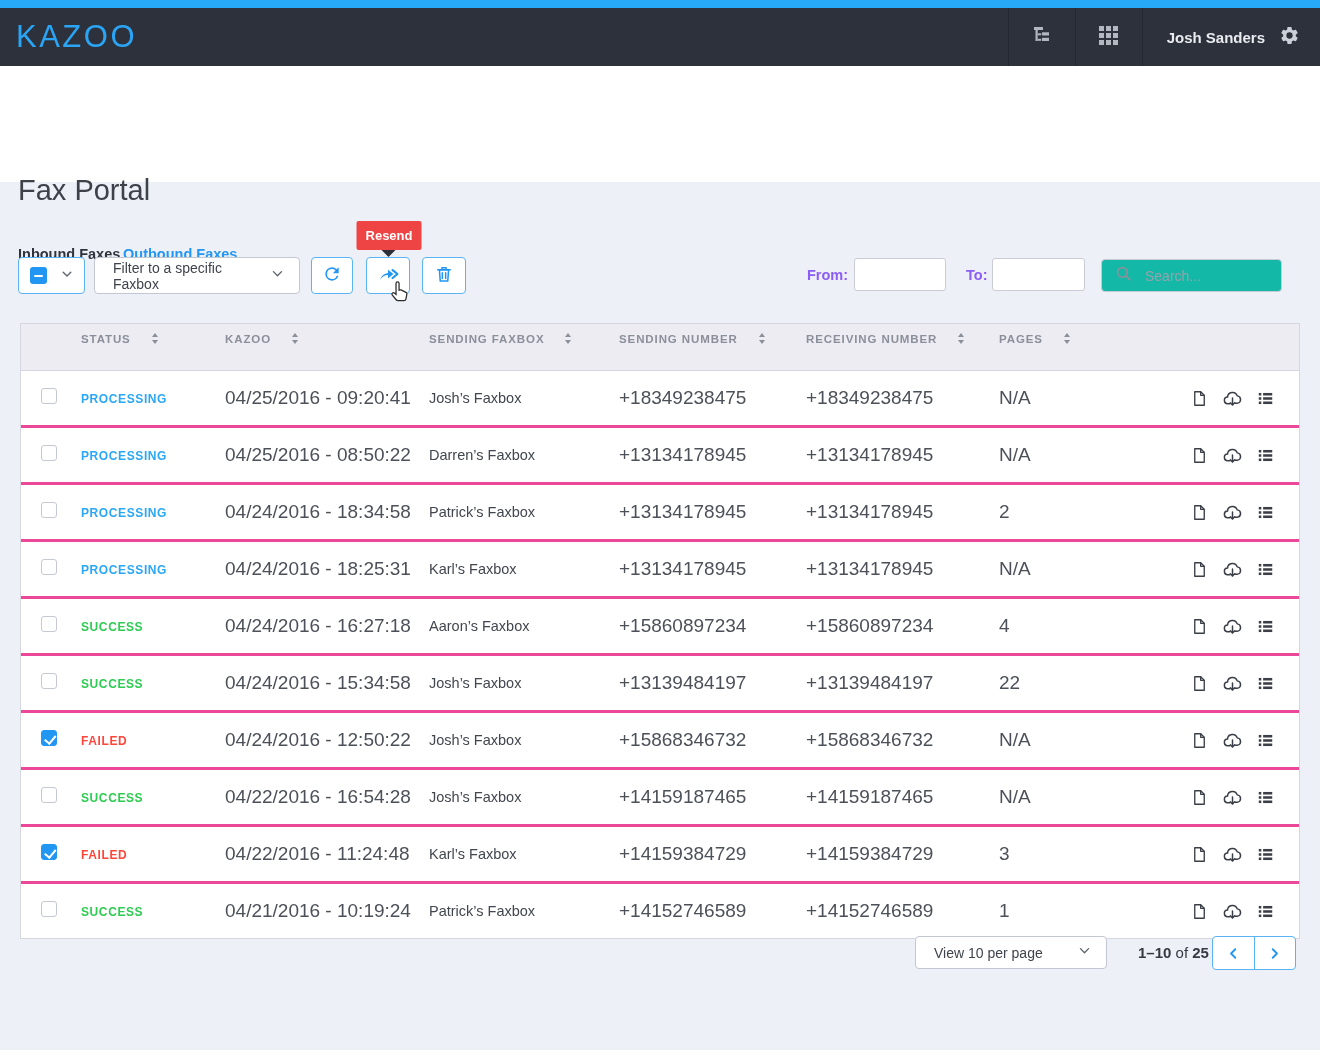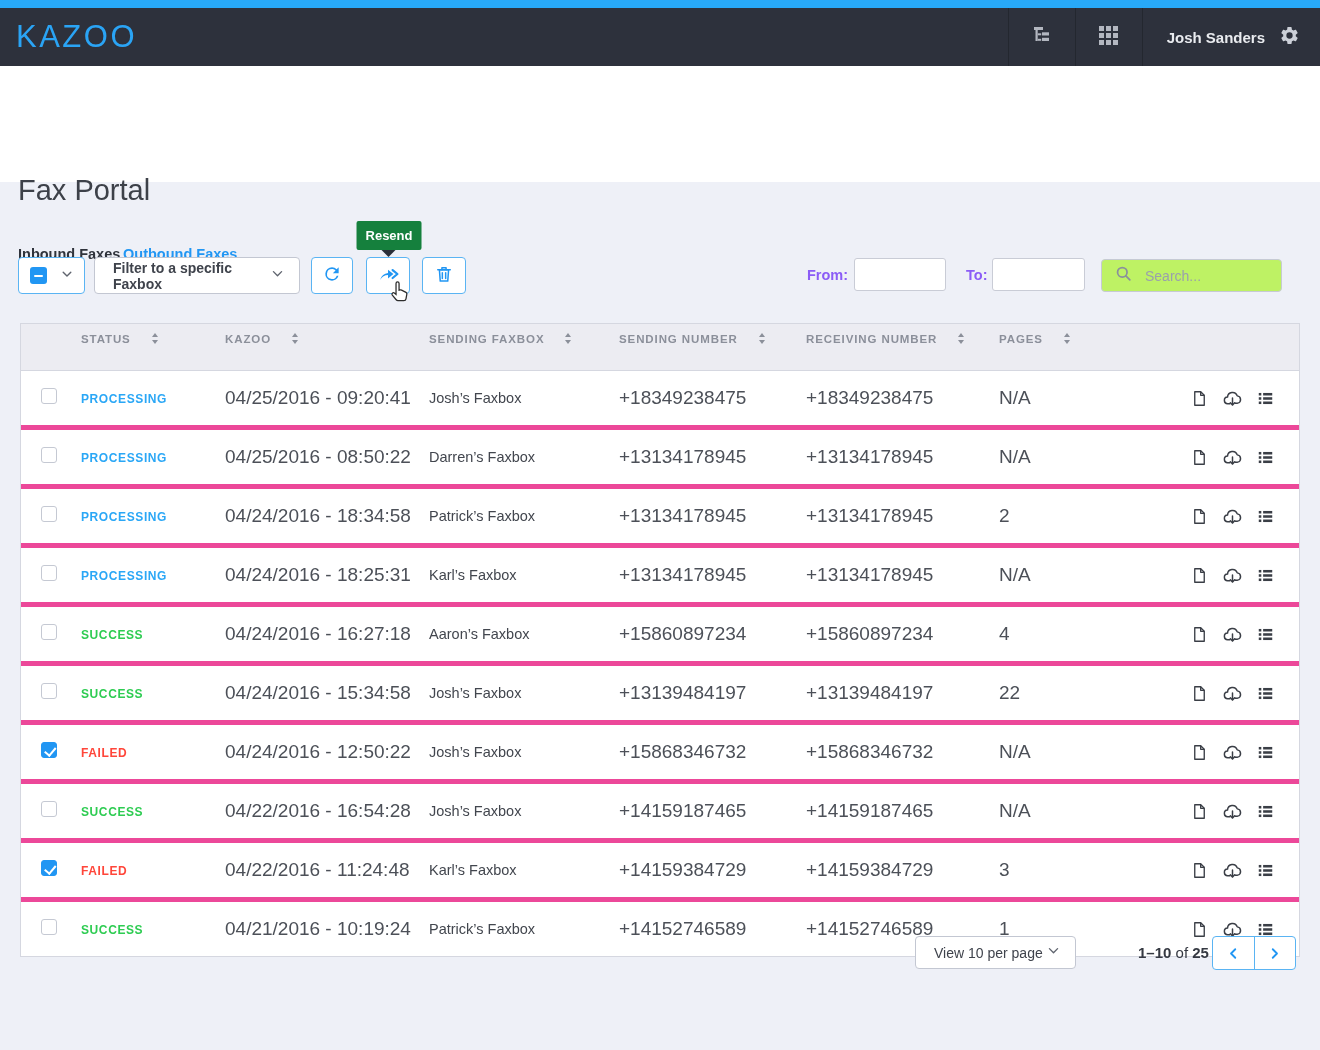--- a/index.html
+++ b/index.html
@@ -22,63 +22,63 @@
   .page-title{position:absolute;left:18px;top:108px;margin:0;font-size:29px;font-weight:500;color:#3d4149;}
   .tab{position:absolute;top:180px;font-size:14.5px;font-weight:bold;color:#2f333b;cursor:pointer;}
   .tab-inbound{left:18px;}
   .tab-outbound{left:123px;color:#2196f3;}
   .tab-outbound::after{content:"";position:absolute;left:0;top:22px;width:100%;height:3.5px;background:#2196f3;}
   
   .blue-btn{position:absolute;top:257px;height:37px;background:#fff;border:1px solid #5ab4f3;border-radius:4px;display:flex;align-items:center;justify-content:center;cursor:pointer;box-sizing:border-box;}
   .btn-select{left:18px;width:67px;justify-content:space-between;padding:0 10px 0 11px;}
   .mini-cb{width:17px;height:17px;background:#2196f3;border-radius:3px;position:relative;}
   .mini-cb::after{content:"";position:absolute;left:4px;top:7.5px;width:9px;height:2.4px;background:#fff;border-radius:1px;}
-  .filter-select{position:absolute;left:94px;top:257px;width:206px;height:37px;background:#fff;border:1px solid #c3c7d2;border-radius:4px;display:flex;align-items:center;box-sizing:border-box;padding:0 14px 0 18px;cursor:pointer;font-weight:bold;}
+  .filter-select{position:absolute;left:94px;top:257px;width:206px;height:37px;background:#fff;border:1px solid #c3c7d2;border-radius:4px;display:flex;align-items:center;box-sizing:border-box;padding:0 14px 0 18px;cursor:pointer;}
   .filter-select .lbl{font-size:14px;color:#3f434c;flex:1;}
   .btn-refresh{left:311px;width:42px;}
   .btn-resend{left:366px;width:44px;}
   .btn-trash{left:422px;width:44px;}
-  .tooltip{position:absolute;left:389px;top:221px;transform:translateX(-50%);background:#15803d;color:#fff;font-size:13px;font-weight:bold;padding:7px 9px;border-radius:2px;white-space:nowrap;z-index:5;}
+  .tooltip{position:absolute;left:389px;top:221px;transform:translateX(-50%);background:#ef4444;color:#fff;font-size:13px;font-weight:bold;padding:7px 9px;border-radius:2px;white-space:nowrap;z-index:5;}
   .tooltip::after{content:"";position:absolute;top:100%;left:50%;margin-left:-7px;border:7px solid transparent;border-top-color:#2b2f39;}
   .cursor-hand{position:absolute;left:387px;top:279px;z-index:6;pointer-events:none;}
   .range-label{position:absolute;top:267px;font-size:14.5px;font-weight:bold;color:#8b5cf6;}
   .lbl-from{left:807px;}
   .lbl-to{left:966px;}
   .date-input{position:absolute;top:258px;height:33px;width:92px;border:1px solid #c9ccd6;border-radius:3px;background:#fff;box-sizing:border-box;padding:0 8px;font-size:13px;font-family:inherit;color:#3f434c;}
   .inp-from{left:854px;}
   .inp-to{left:992px;width:93px;}
-  .search-box{position:absolute;left:1101px;top:259px;width:181px;height:33px;border:1px solid #c6cad4;border-radius:4px;background:#bef264;display:flex;align-items:center;box-sizing:border-box;padding:0 10px 0 12px;}
+  .search-box{position:absolute;left:1101px;top:259px;width:181px;height:33px;border:1px solid #c6cad4;border-radius:4px;background:#14b8a6;display:flex;align-items:center;box-sizing:border-box;padding:0 10px 0 12px;}
   .search-box input{border:none;outline:none;background:transparent;font-size:14px;font-family:inherit;color:#3f434c;width:130px;margin-left:10px;}
   .search-box input::placeholder{color:#9aa0ac;}
   
   .table{position:absolute;left:20px;top:323px;width:1280px;background:#fff;border:1px solid #d5d7e0;box-sizing:border-box;}
   .thead,.trow{display:grid;grid-template-columns:60px 144px 204px 190px 187px 193px 1fr 158px;align-items:center;}
   .thead{height:46px;background:#ececf2;border-bottom:1px solid #d5d7e0;}
-  .trow{height:54px;border-bottom:5px solid #ec4899;background:#fff;}
+  .trow{height:54px;border-bottom:3px solid #ec4899;background:#fff;}
   .trow:last-of-type{border-bottom:none;}
   .cell{box-sizing:border-box;}
   .c-check{padding-left:20px;}
   .th{display:flex;align-items:center;gap:21px;color:#8b8f9a;font-size:11.5px;font-weight:bold;letter-spacing:.9px;cursor:pointer;}
   .sort{display:inline-flex;flex-direction:column;gap:2.5px;}
   .sort i{display:block;width:0;height:0;border-left:3.6px solid transparent;border-right:3.6px solid transparent;}
   .sort .up{border-bottom:4.6px solid #8b8f9a;}
   .sort .down{border-top:4.6px solid #8b8f9a;}
   .cb{width:16px;height:16px;border:1px solid #c5c9d3;border-radius:3px;background:#fff;display:inline-block;cursor:pointer;position:relative;box-sizing:border-box;}
   .cb.checked{background:#2196f3;border-color:#2196f3;}
   .cb.checked::after{content:"";position:absolute;left:4.5px;top:1.5px;width:4.5px;height:8.5px;border:solid #fff;border-width:0 2.2px 2.2px 0;transform:rotate(40deg);}
   .status{font-size:12px;font-weight:bold;letter-spacing:.6px;}
   .status.processing{color:#2aa7f6;}
   .status.success{color:#2ecc52;}
   .status.failed{color:#ff463a;}
   .c-sent,.c-sendnum,.c-recvnum,.c-pages{font-size:19px;color:#4c5058;}
   .c-faxbox{font-size:14.5px;color:#42464e;}
   .c-actions{display:flex;justify-content:flex-end;align-items:center;gap:13px;padding-right:24px;}
   .act{display:inline-flex;cursor:pointer;}
   
-  .perpage-select{position:absolute;left:915px;top:936px;width:161px;height:33px;background:#fff;border:1px solid #c3c7d2;border-radius:4px;display:flex;align-items:center;box-sizing:border-box;padding:0 14px 0 18px;cursor:pointer;}
+  .perpage-select{position:absolute;left:915px;top:936px;width:192px;height:33px;background:#fff;border:1px solid #c3c7d2;border-radius:4px;display:flex;align-items:center;box-sizing:border-box;padding:0 14px 0 18px;cursor:pointer;}
   .perpage-select .lbl{font-size:14px;color:#3f434c;flex:1;}
   .range-text{position:absolute;left:1138px;top:944px;font-size:15px;color:#353942;}
   .range-text b{font-weight:bold;}
   .pager{position:absolute;left:1212px;top:936px;width:84px;height:34px;border:1px solid #5ab4f3;border-radius:4px;background:#fff;display:flex;box-sizing:border-box;overflow:hidden;}
   .pg{flex:1;display:flex;align-items:center;justify-content:center;cursor:pointer;}
   .pg-prev{border-right:1px solid #5ab4f3;}
 </style>
 </head>
 <body>
 

